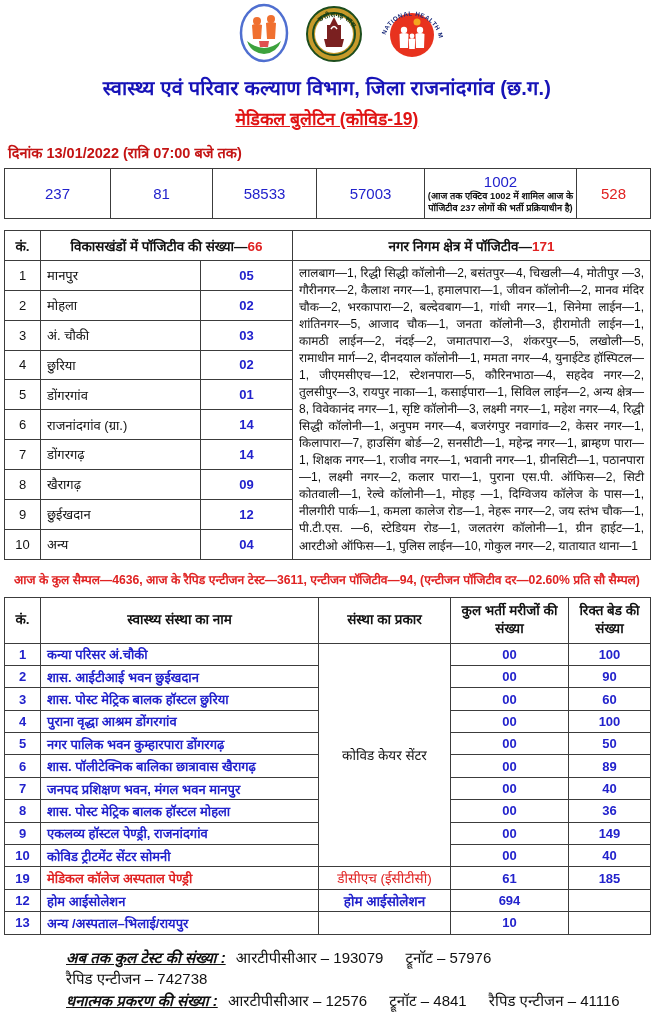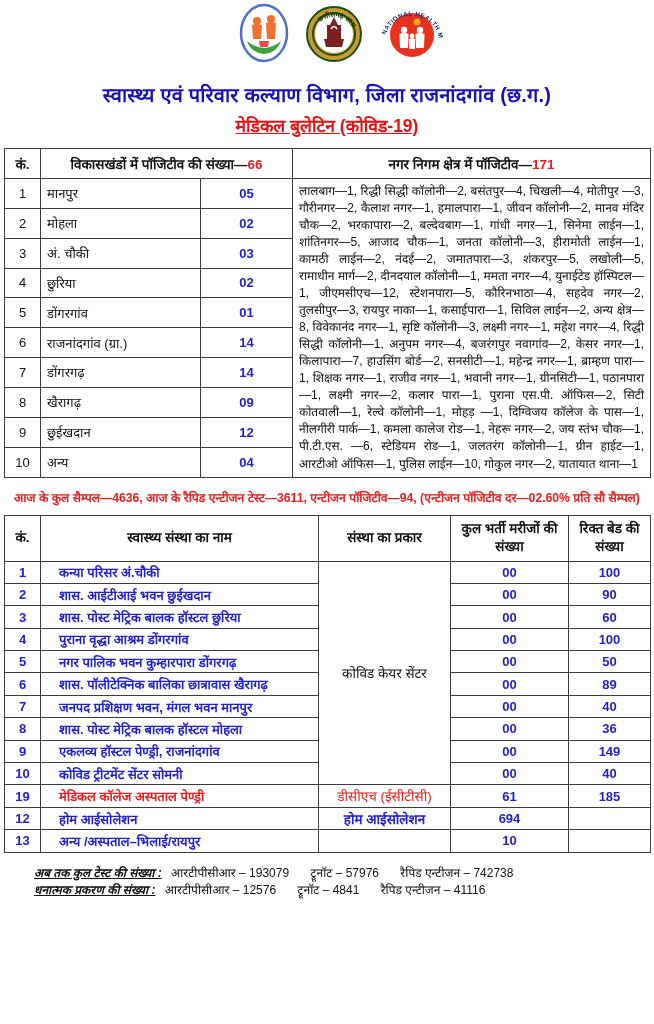--- a/index.html
+++ b/index.html
@@ -3,21 +3,21 @@
 <meta charset="utf-8">
 <style>
   * { margin:0; padding:0; box-sizing:border-box; }
   html,body { background:#ffffff; }
   body { font-family:"Liberation Sans", sans-serif; color:#111; }
   .page { width:654px; height:1024px; background:#fff; position:relative; padding:4px 4px 0 4px; overflow:hidden; }
 
   
   .logos { display:flex; justify-content:center; align-items:center; gap:16px; height:62px; margin-left:30px; }
   .logo { flex:0 0 auto; }
-  .title { text-align:center; color:#1713b8; font-weight:bold; font-size:20px; margin-top:15px; letter-spacing:0.2px; }
+  .title { text-align:center; color:#1713b8; font-weight:bold; font-size:20px; margin-top:8px; letter-spacing:0.2px; }
   .subtitle { text-align:center; color:#e01414; font-weight:bold; font-size:17.5px; margin-top:5px; }
   .subtitle span { text-decoration:underline; }
   .date-line { color:#c41414; font-weight:bold; font-size:14.5px; margin:12px 0 6px 4px; }
 
   
   table { border-collapse:collapse; table-layout:fixed; width:646px; }
   td, th { border:1px solid #3c3c3c; vertical-align:middle; }
 
   
   .t-summary th { font-weight:normal; font-size:12.8px; line-height:1.3; text-align:center; padding:4px 2px; height:72px; color:#111; }
@@ -34,30 +34,30 @@
   .t-block td.sn { text-align:center; padding:1px 2px; }
   .t-block td.cnt { text-align:center; color:#2222cc; font-weight:bold; }
   .t-block td.para { vertical-align:top; text-align:justify; font-size:12px; line-height:1.42; padding:4px 6px; color:#111; }
   .t-block th.left-h { text-align:center; }
 
   .sample-line { color:#e02222; font-weight:bold; font-size:12.2px; text-align:center; margin-top:11px; }
 
   
   .t-fac { margin-top:9px; }
   .t-fac th { font-size:13.5px; line-height:1.3; padding:3px 2px; height:46px; }
-  .t-fac td { font-size:13px; height:22.4px; padding:1px 18px; }
+  .t-fac td { font-size:13px; height:22.4px; padding:1px 6px; }
   .t-fac td.sn { text-align:center; color:#2222cc; font-weight:bold; padding:1px 2px; }
   .t-fac td.name { color:#2222cc; font-weight:bold; }
   .t-fac td.type { text-align:center; font-size:13.5px; }
   .t-fac td.num { text-align:center; color:#2222cc; font-weight:bold; }
   .t-fac tr.row-red td.name, .t-fac tr.row-red td.type { color:#e02222; }
   .t-fac td.type-blue { color:#2222cc; font-weight:bold; }
 
   
-  .tests { margin:12px 0 0 30px; font-size:12px; line-height:1.45; color:#111; }
+  .tests { margin:12px 0 0 62px; font-size:15px; line-height:1.45; color:#111; }
   .tests .lbl { font-weight:bold; font-style:italic; text-decoration:underline; margin-right:6px; }
   .tests .seg { margin-right:18px; white-space:pre; }
 </style>
 </head>
 <body>
 
 <div class="page">
 
   <div class="logos">
     <span class="logo">
@@ -109,31 +109,43 @@
           </defs>
         <text font-size="6.2" fill="#1a2a7a" font-weight="bold" letter-spacing="0.5">
           <textPath href="#nhmArc" startOffset="4%">NATIONAL HEALTH MISSION</textPath>
         </text>
       </svg>
     </span>
   </div>
 
   <div class="title">स्वास्थ्य एवं परिवार कल्याण विभाग, जिला राजनांदगांव (छ.ग.)</div>
   <div class="subtitle"><span>मेडिकल बुलेटिन (कोविड-19)</span></div>
+  <div class="date-line">दिनांक  13/01/2022  (रात्रि 07:00 बजे तक)</div>
 
   <table class="t-summary">
     <colgroup>
         <col style="width:106px">
         <col style="width:102px">
         <col style="width:104px">
         <col style="width:108px">
         <col style="width:152px">
         <col style="width:74px">
       </colgroup>
     <tbody>
+    <tr>
+      <td>237</td>
+      <td>81</td>
+      <td>58533</td>
+      <td>57003</td>
+      <td>
+        <span>1002</span>
+        <span class="note">(आज तक एक्टिव 1002 में शामिल आज के पॉजिटीव 237 लोगों की भर्ती प्रक्रियाधीन है)</span>
+      </td>
+      <td class="red">528</td>
+    </tr>
   </tbody>
     </table>
 
   <table class="t-block">
     <colgroup>
         <col style="width:36px">
         <col style="width:160px">
         <col style="width:92px">
         <col style="width:358px">
       </colgroup>

